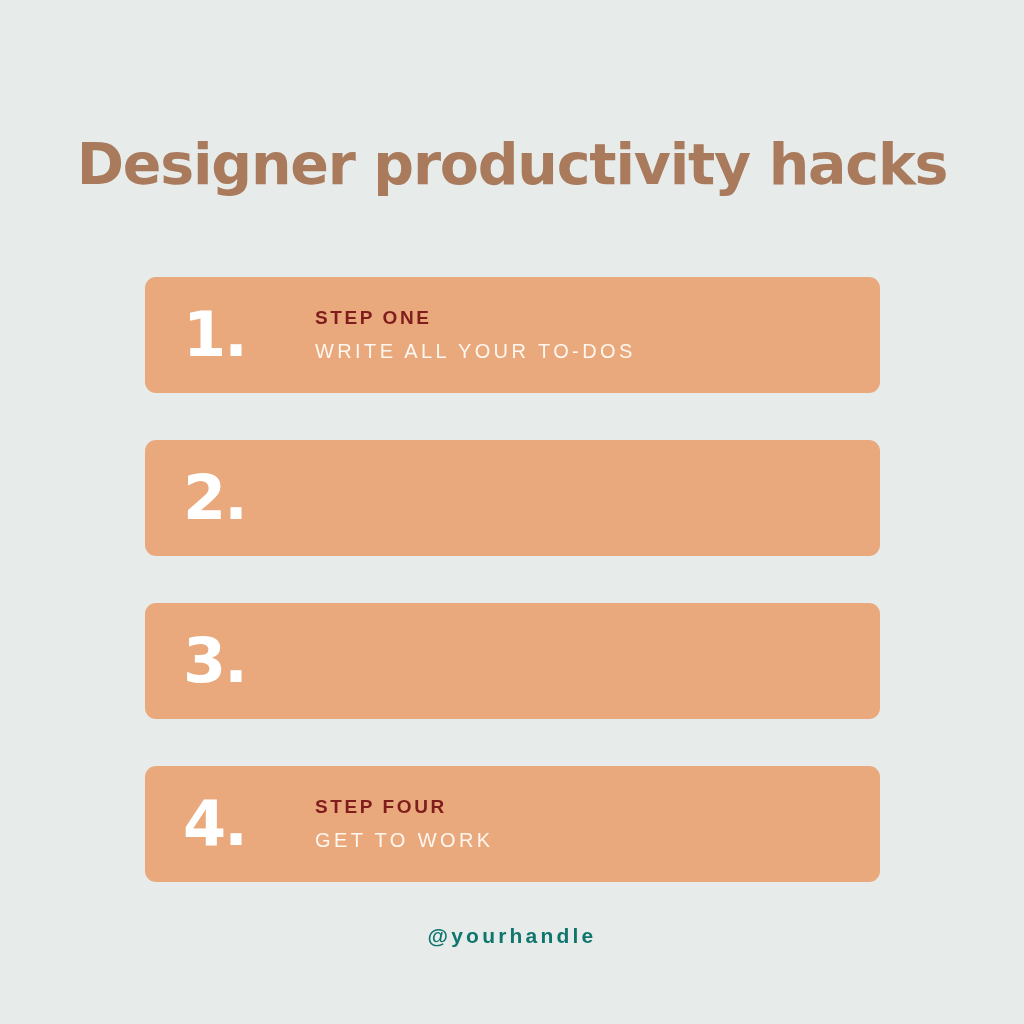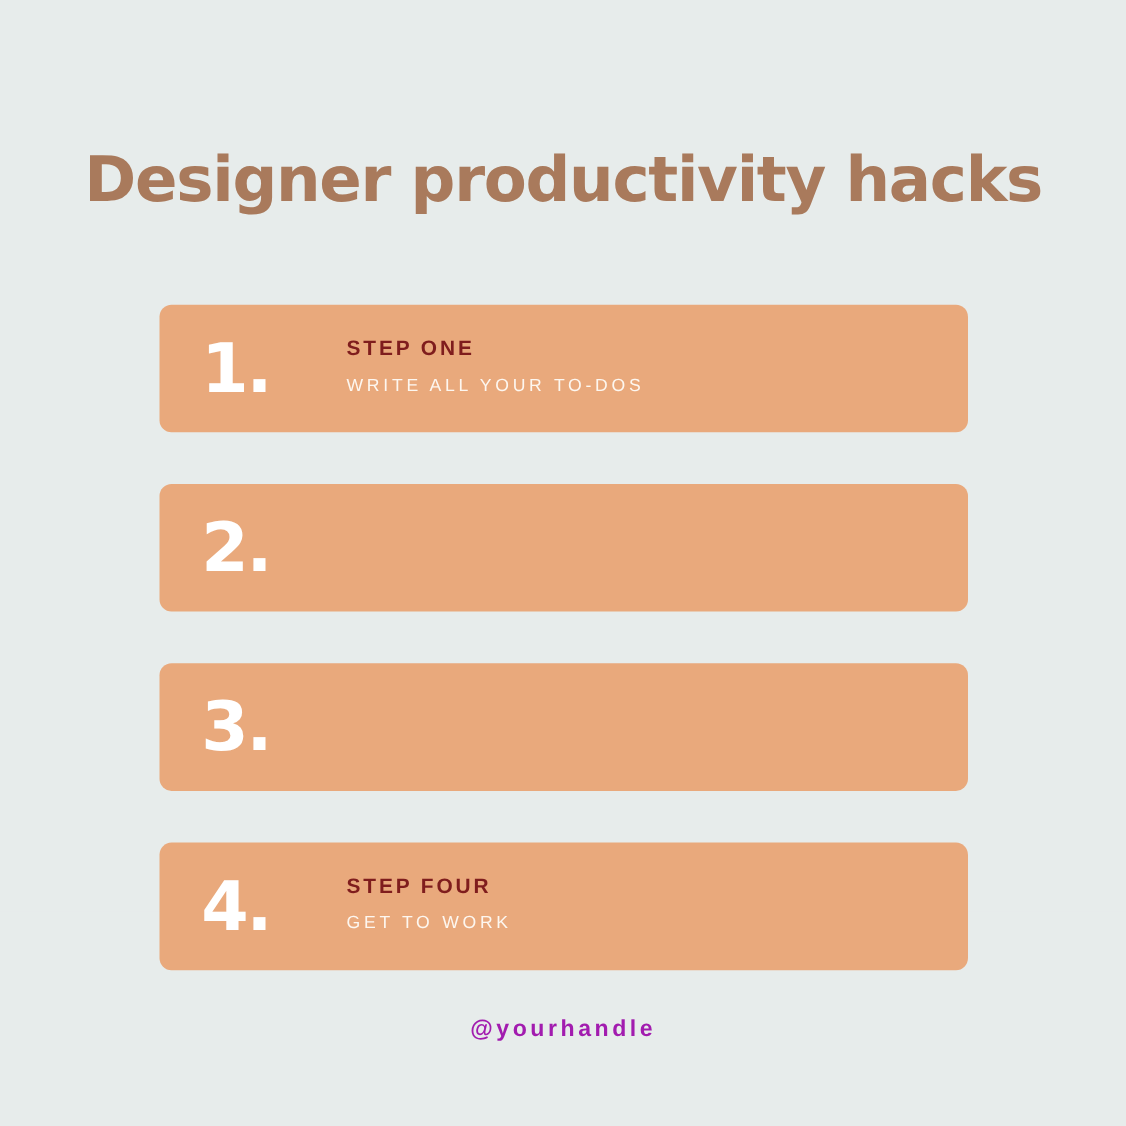--- a/index.html
+++ b/index.html
@@ -81,40 +81,40 @@
     font-size: 19px;
     font-weight: 700;
     letter-spacing: 2.6px;
     color: #7f1d1d;
     line-height: 26px;
     text-transform: uppercase;
     margin-bottom: 6px;
   }
   .step-desc {
     font-family: "Liberation Sans", sans-serif;
-    font-size: 16px;
+    font-size: 20px;
     font-weight: 400;
     letter-spacing: 3.4px;
     color: #fdf7f0;
     line-height: 28px;
     text-transform: uppercase;
   }
 
   
   .handle {
     position: absolute;
     left: 0;
     top: 921px;
     width: 1024px;
     text-align: center;
     font-family: "Liberation Sans", sans-serif;
     font-size: 21px;
     font-weight: 700;
     letter-spacing: 3.2px;
-    color: #a21caf;
+    color: #0f766e;
     line-height: 30px;
   }
 </style>
 </head>
 <body>
 
 <div class="poster">
 
   <div class="title">Designer productivity hacks</div>
 

